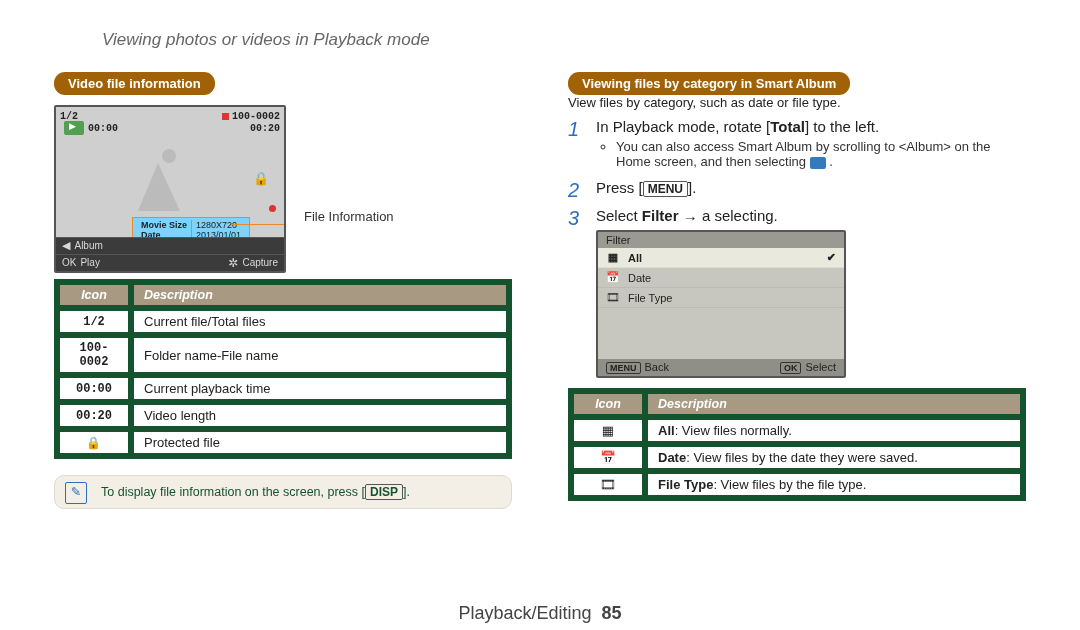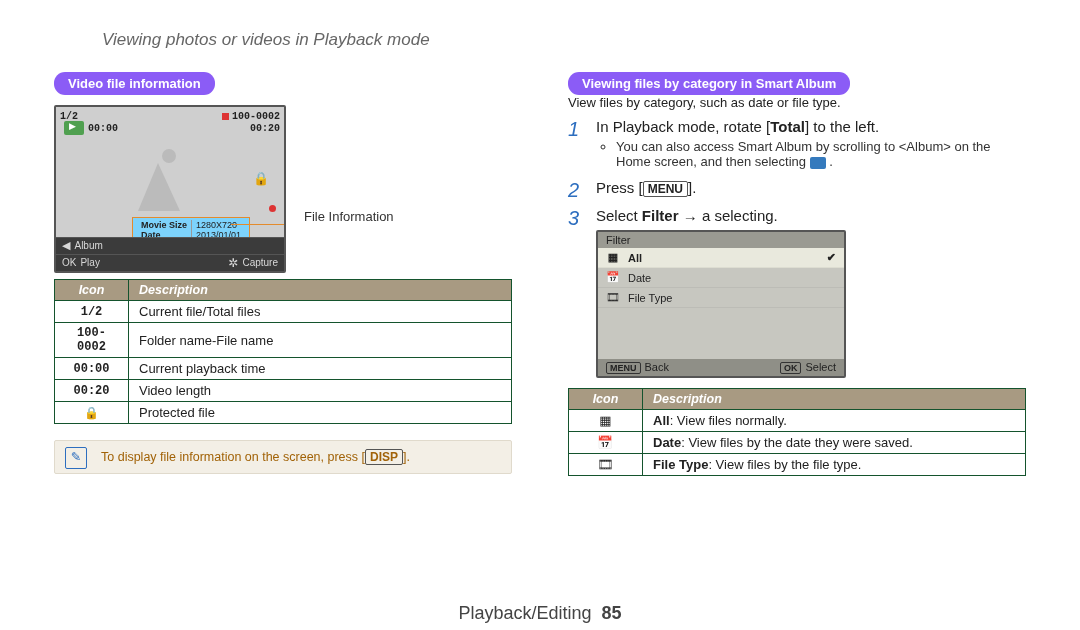--- a/index.html
+++ b/index.html
@@ -19,29 +19,29 @@
     font-size: 17px;
     font-style: italic;
     color: #666;
     margin-bottom: 22px;
     margin-left: 48px;
   }
   .columns { display: flex; gap: 56px; }
   .col { width: 470px; }
   .pill {
     display: inline-block;
-    background: #8b5cf6;
+    background: #a16207;
     color: #fff;
     padding: 4px 14px;
     border-radius: 11px;
     font-weight: 600;
     font-size: 13px;
   }
   .tbl { border-collapse: collapse; width: 100%; margin-top: 6px; }
-  .tbl th, .tbl td { border: 1px solid #14532d; padding: 3px 10px; text-align: left; vertical-align: middle; }
+  .tbl th, .tbl td { border: 6px solid #14532d; padding: 3px 10px; text-align: left; vertical-align: middle; }
   .tbl th { background: #a89a82; color: #fff; font-weight: 600; font-style: italic; font-size: 12.5px; }
   .tbl th.icon-col, .tbl td.icon-col { text-align: center; width: 74px; }
   .icon-cell { font-family: "Arial Narrow", Arial, sans-serif; font-weight: bold; font-size: 12px; }
   .strong-font { font-family: "Courier New", monospace; font-weight: bold; font-size: 12px; }
   .boxed-key {
     display: inline-block;
     border: 1px solid #555;
     border-radius: 2px;
     padding: 0 4px;
     font-weight: bold;
@@ -66,25 +66,25 @@
     color: #2d6ebf;
     font-family: "Segoe UI", Arial, sans-serif;
   }
   ul.sub { margin: 4px 0 6px 0; padding-left: 20px; }
   ul.sub li { font-size: 13px; color: #333; }
   .intro { }
   .note-box {
     border: 1px solid #e0dacc;
     background: #f3efe6;
     padding: 8px 10px 8px 46px;
-    border-radius: 2px;
+    border-radius: 10px;
     position: relative;
     margin-top: 16px;
     font-size: 12.5px;
-    color: #a16207;
+    color: #14532d;
   }
   .note-box::before {
     content: "✎";
     position: absolute;
     left: 10px;
     top: 6px;
     width: 20px;
     height: 20px;
     border: 1px solid #2d6ebf;
     border-radius: 2px;

